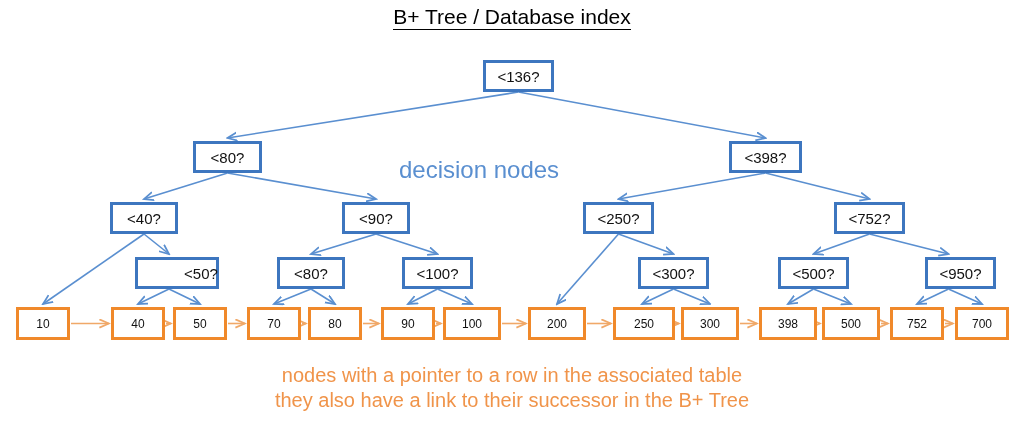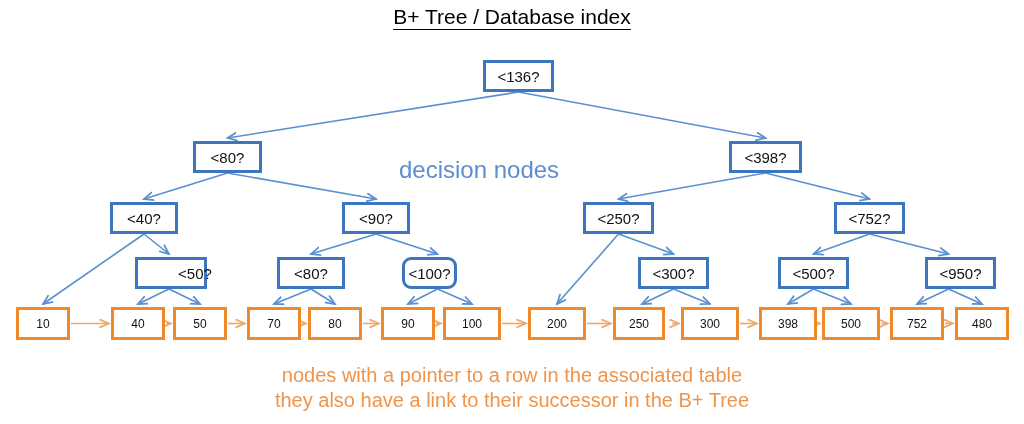--- a/index.html
+++ b/index.html
@@ -144,27 +144,27 @@
       </div>
       <div class="node decision" style="left: 342px; top: 202px; width: 68px;">
         <span>&lt;90?</span>
       </div>
       <div class="node decision" style="left: 583px; top: 202px; width: 71px;">
         <span>&lt;250?</span>
       </div>
       <div class="node decision" style="left: 834px; top: 202px; width: 71px;">
         <span>&lt;752?</span>
       </div>
-      <div class="node decision" style="left: 135px; top: 257px; width: 72px; padding-left: 48px;">
+      <div class="node decision" style="left: 135px; top: 257px; width: 84px; padding-left: 48px;">
         <span>&lt;50?</span>
       </div>
       <div class="node decision" style="left: 277px; top: 257px; width: 68px;">
         <span>&lt;80?</span>
       </div>
-      <div class="node decision" style="left: 402px; top: 257px; width: 55px; border-radius: 9px;">
+      <div class="node decision" style="left: 402px; top: 257px; width: 71px;">
         <span>&lt;100?</span>
       </div>
       <div class="node decision" style="left: 638px; top: 257px; width: 71px;">
         <span>&lt;300?</span>
       </div>
       <div class="node decision" style="left: 778px; top: 257px; width: 71px;">
         <span>&lt;500?</span>
       </div>
       <div class="node decision" style="left: 913px; top: 257px; width: 71px; margin-left: 12px;">
         <span>&lt;950?</span>
@@ -186,37 +186,37 @@
       </div>
       <div class="node leaf" style="left: 381px; top: 307px; width: 54px;">
         <span>90</span>
       </div>
       <div class="node leaf" style="left: 443px; top: 307px; width: 58px;">
         <span>100</span>
       </div>
       <div class="node leaf" style="left: 528px; top: 307px; width: 58px;">
         <span>200</span>
       </div>
-      <div class="node leaf" style="left: 613px; top: 307px; width: 52px;">
+      <div class="node leaf" style="left: 613px; top: 307px; width: 62px;">
         <span>250</span>
       </div>
       <div class="node leaf" style="left: 681px; top: 307px; width: 58px;">
         <span>300</span>
       </div>
       <div class="node leaf" style="left: 759px; top: 307px; width: 58px;">
         <span>398</span>
       </div>
       <div class="node leaf" style="left: 822px; top: 307px; width: 58px;">
         <span>500</span>
       </div>
       <div class="node leaf" style="left: 890px; top: 307px; width: 54px;">
         <span>752</span>
       </div>
       <div class="node leaf" style="left: 955px; top: 307px; width: 54px;">
-        <span>480</span>
+        <span>700</span>
       </div>
     </div>
 
   <div class="caption-blue" style="left: 399px; top: 139px;">decision nodes</div>
 
   <div class="caption-orange" style="top: 363px;">
     <div>nodes with a pointer to a row in the associated table</div>
     <div>they also have a link to their successor in the B+ Tree</div>
   </div>
 

